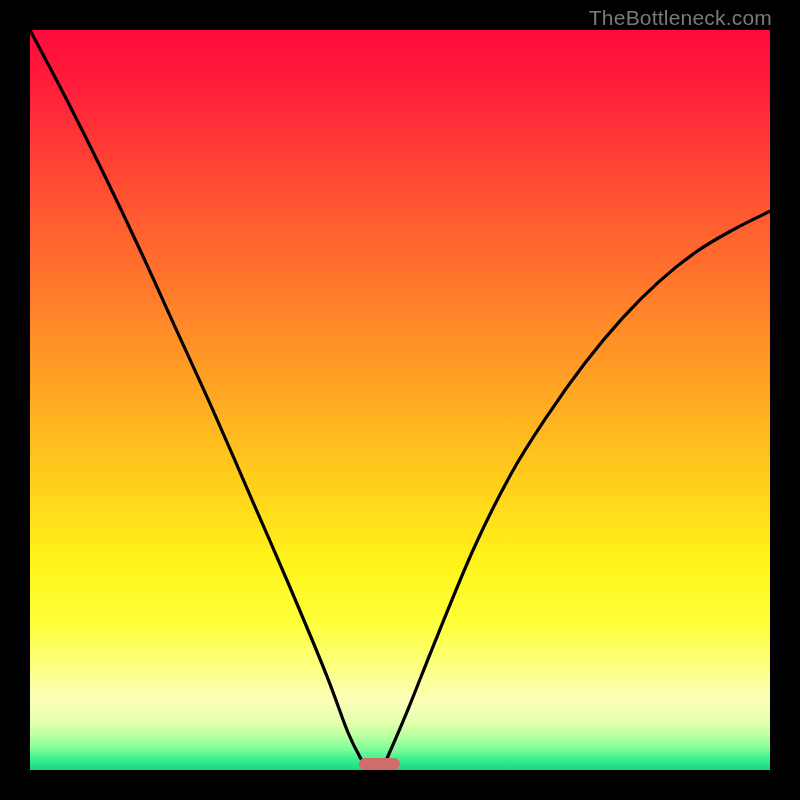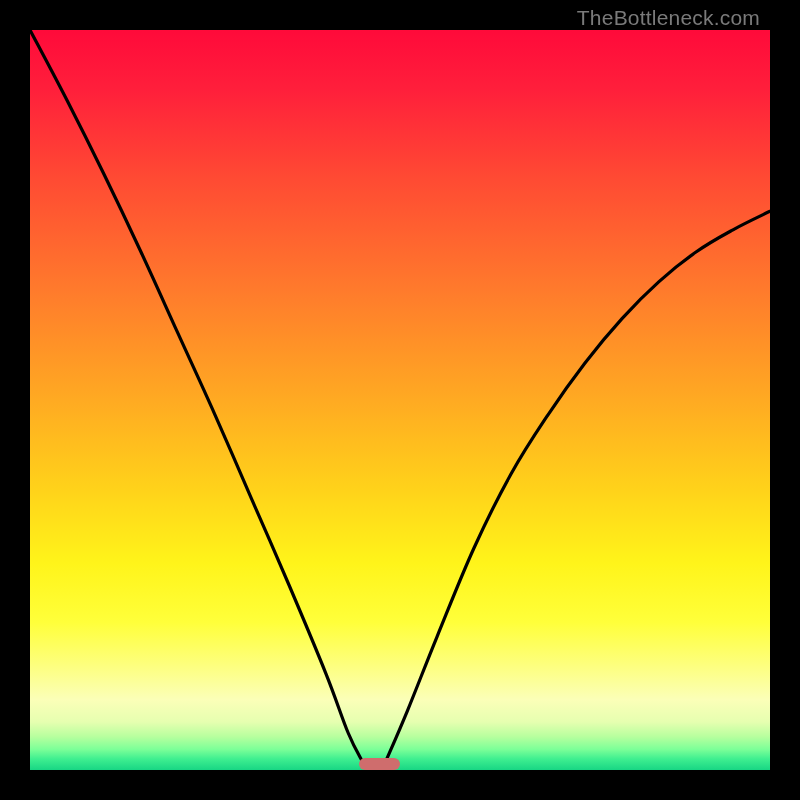--- a/index.html
+++ b/index.html
@@ -29,21 +29,21 @@
   }
   .gradient-bg {
     position: absolute;
     left: 0;
     top: 0;
     width: 100%;
     height: 100%;
   }
   .watermark {
     position: absolute;
-    right: 40px;
+    right: 28px;
     top: 6px;
     color: #7a7a7a;
     font-size: 21px;
     font-weight: 500;
     letter-spacing: 0.2px;
   }
   svg.curves {
     position: absolute;
     left: 0;
     top: 0;

